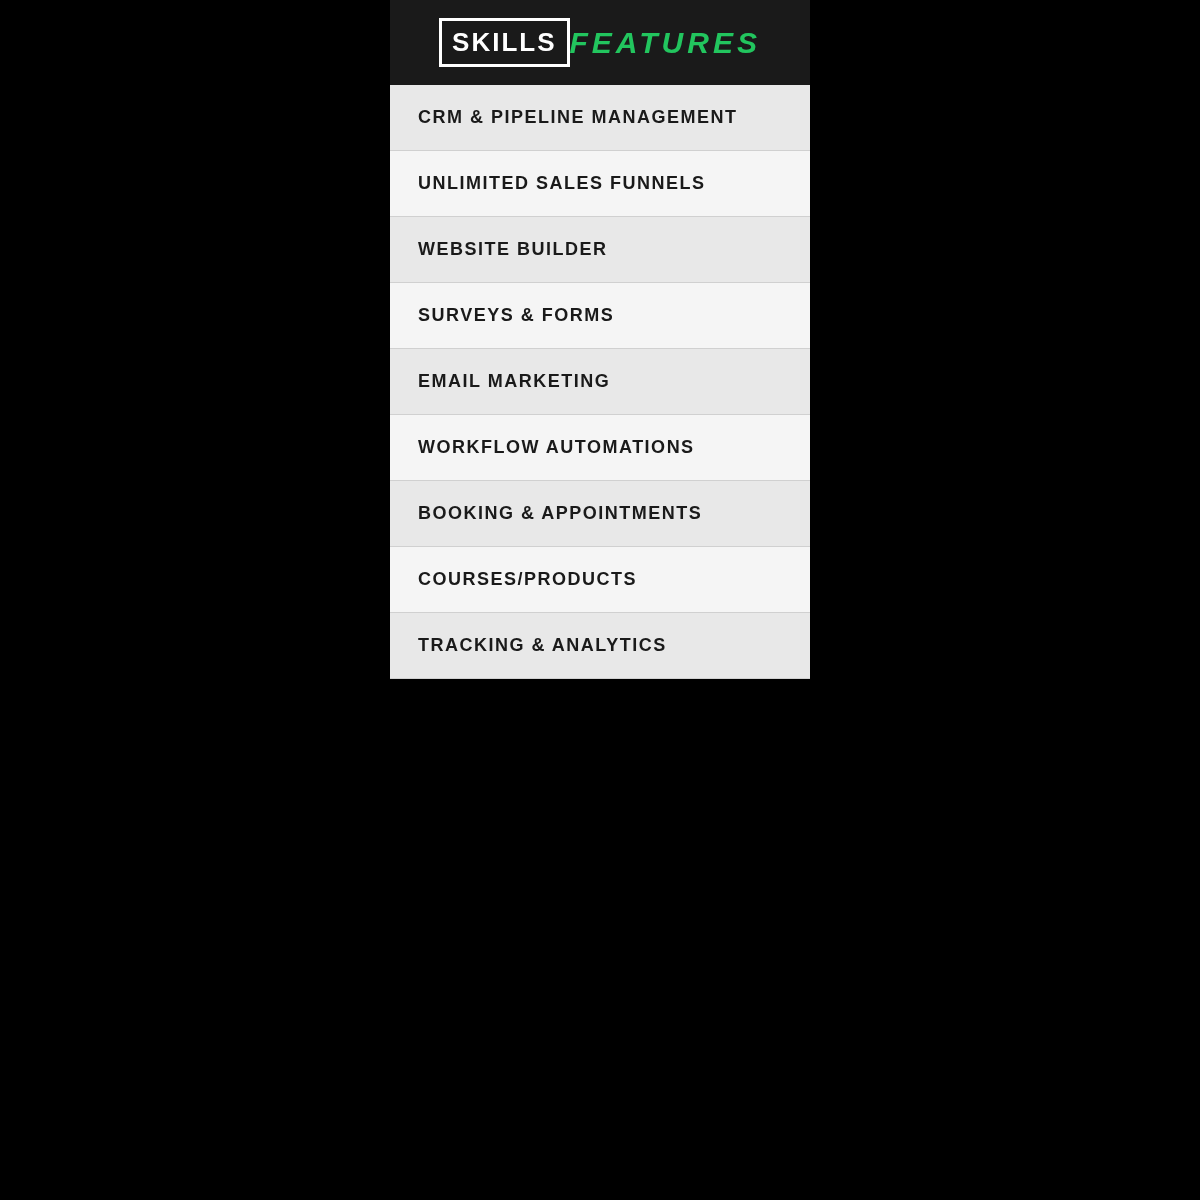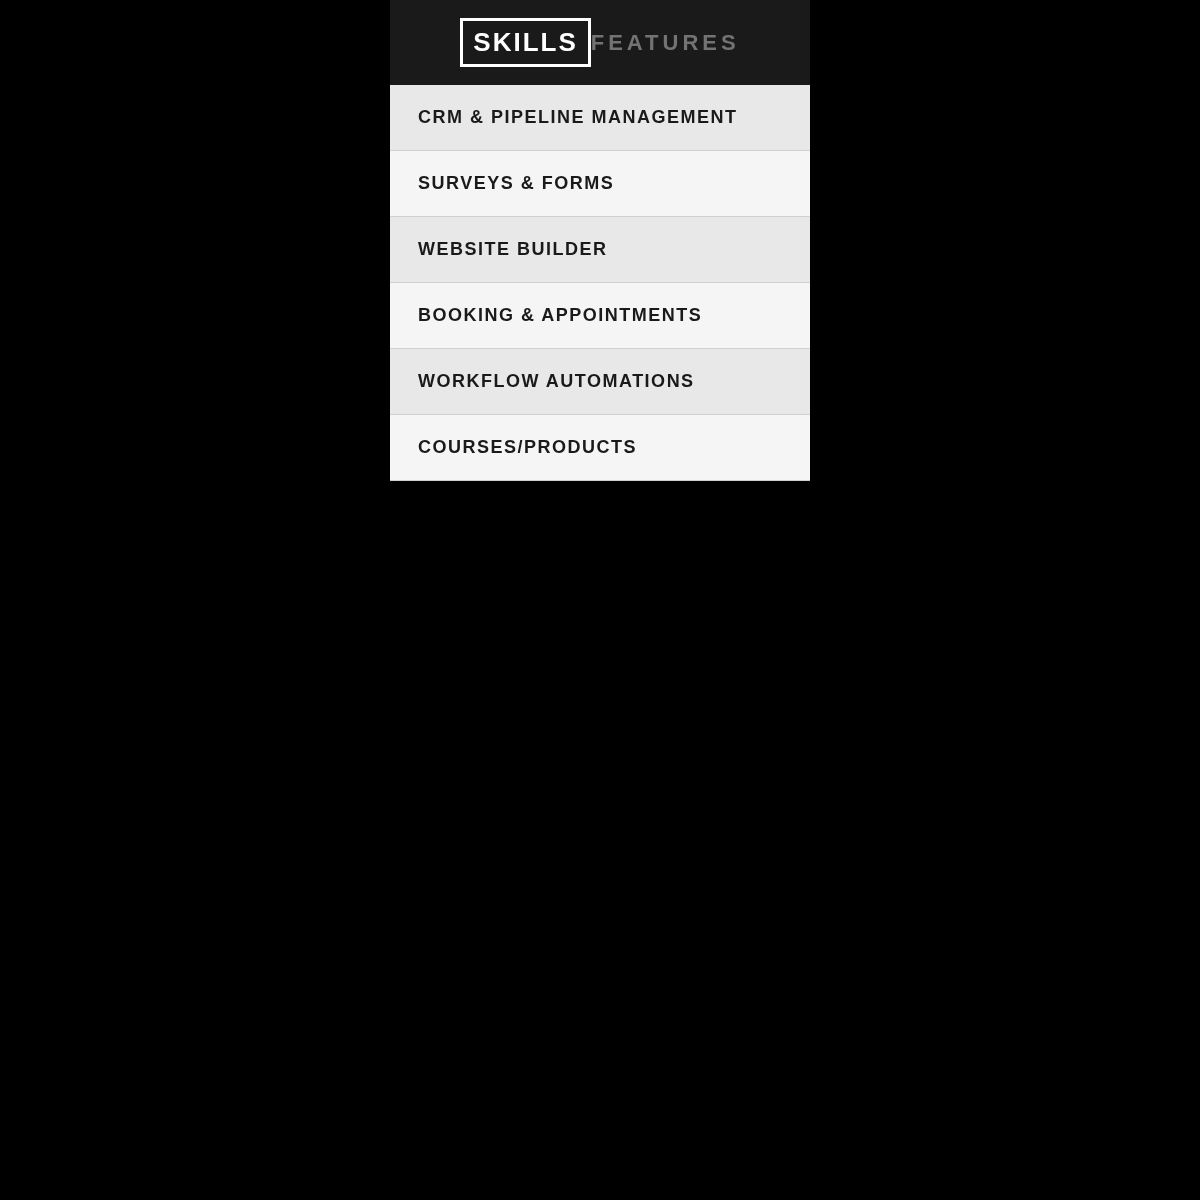--- a/index.html
+++ b/index.html
@@ -45,25 +45,26 @@
 
     .skills-logo-text {
       color: #fff;
       font-size: 26px;
       font-weight: 900;
       letter-spacing: 2px;
       font-family: Arial, sans-serif;
     }
 
     .features-label {
-      color: #737373;
-      font-size: 22px;
+      color: #22c55e;
+      font-size: 30px;
       font-weight: 700;
       letter-spacing: 4px;
       text-transform: uppercase;
+      font-style: italic;
     }
 
     .features-list {
       display: flex;
       flex-direction: column;
     }
 
     .feature-item {
       padding: 22px 28px;
       font-size: 18px;
@@ -89,19 +90,22 @@
 <div class="panel-container">
   <div class="header">
     <div class="skills-logo">
       <span class="skills-logo-text">SKILLS</span>
     </div>
     <span class="features-label">FEATURES</span>
   </div>
 
   <div class="features-list">
   <div class="feature-item">CRM &amp; PIPELINE MANAGEMENT</div>
+      <div class="feature-item">UNLIMITED SALES FUNNELS</div>
+      <div class="feature-item">WEBSITE BUILDER</div>
       <div class="feature-item">SURVEYS &amp; FORMS</div>
-      <div class="feature-item">WEBSITE BUILDER</div>
+      <div class="feature-item">EMAIL MARKETING</div>
+      <div class="feature-item">WORKFLOW AUTOMATIONS</div>
       <div class="feature-item">BOOKING &amp; APPOINTMENTS</div>
-      <div class="feature-item">WORKFLOW AUTOMATIONS</div>
       <div class="feature-item">COURSES/PRODUCTS</div>
+      <div class="feature-item">TRACKING &amp; ANALYTICS</div>
     </div>
 </div>
 
 </body></html>

